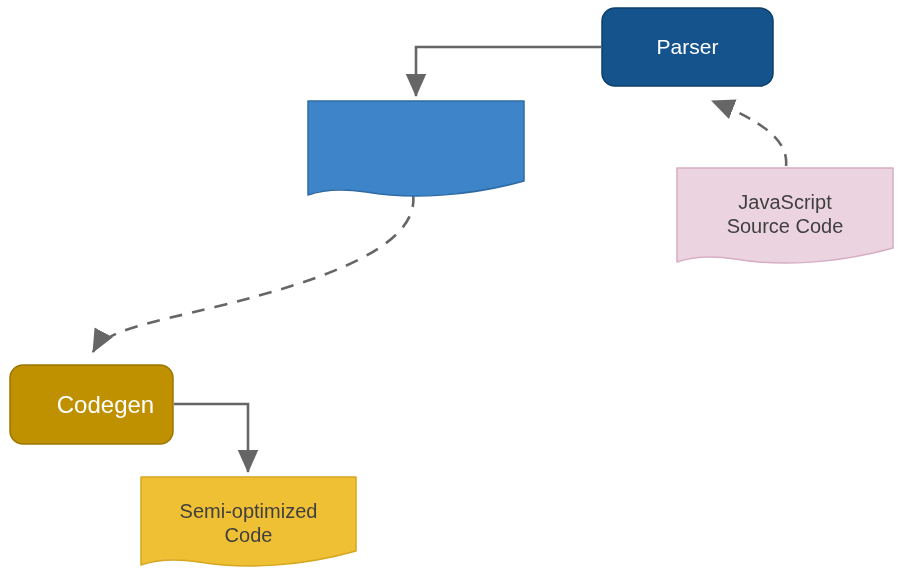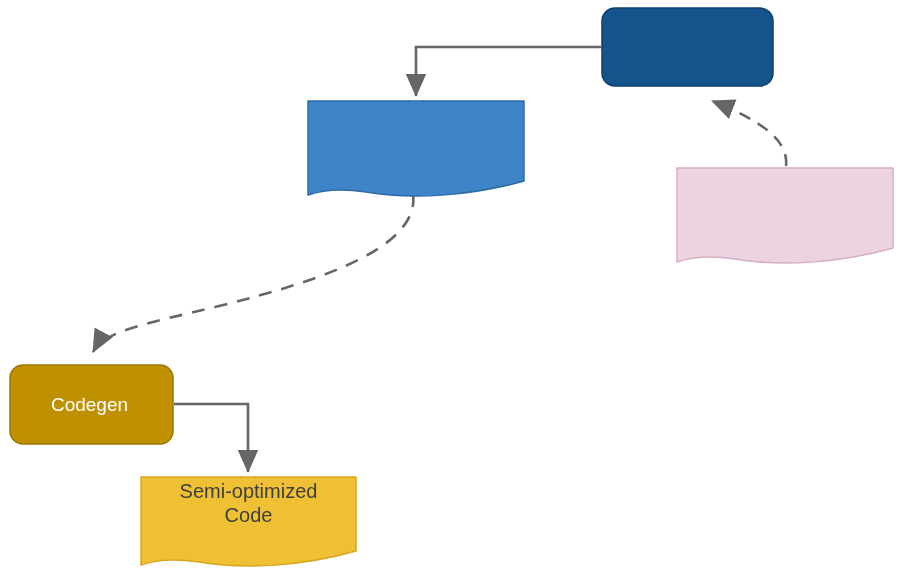--- a/index.html
+++ b/index.html
@@ -32,22 +32,22 @@
     justify-content: center;
     text-align: center;
     line-height: 1.22;
     white-space: pre-line;
     pointer-events: none;
     font-family: "Liberation Sans", sans-serif;
   }
   .label-parser     { left: 602px; top: 8px;   width: 171px; height: 78px;  font-size: 21px; color: #ffffff; }
   .label-ast        { left: 308px; top: 101px; width: 216px; height: 92px;  font-size: 20px; color: #ffffff; }
   .label-js         { left: 677px; top: 168px; width: 216px; height: 92px;  font-size: 20px; color: #3f3f3f; }
-  .label-codegen    { left: 8px;  top: 365px; width: 163px; height: 79px;  font-size: 19px; color: #ffffff; }
-  .label-semi       { left: 141px; top: 457px; width: 215px; height: 92px;  font-size: 20px; color: #3f3f3f; }
+  .label-codegen    { left: 24px;  top: 365px; width: 163px; height: 79px;  font-size: 24px; color: #ffffff; }
+  .label-semi       { left: 141px; top: 477px; width: 215px; height: 92px;  font-size: 20px; color: #3f3f3f; }
 </style>
 </head>
 <body>
 
 <div id="canvas">
 
   <svg class="layer" viewBox="0 0 900 588">
     <defs>
       <marker id="arrow-solid" markerWidth="10" markerHeight="10" refX="8.6" refY="4" orient="auto" markerUnits="strokeWidth">
         <path d="M0,0 L9,4 L0,8 z" fill="#666666"></path>
@@ -106,21 +106,24 @@
     </g>
 
     
     <g>
       <path d="M 141,477 L 356,477 L 356,551
                C 303,566 245,570 199,562
                C 173,558 155,560 141,565 Z" fill="#efc033" stroke="#d6a61f" stroke-width="1.5" stroke-linejoin="round"></path>
     </g>
   </svg>
 
+  <div class="node-label label-parser">Parser</div>
 
 
+  <div class="node-label label-js">JavaScript
+Source Code</div>
 
   <div class="node-label label-codegen">Codegen</div>
 
   <div class="node-label label-semi">Semi-optimized
 Code</div>
 
 </div>
 
 </body></html>

